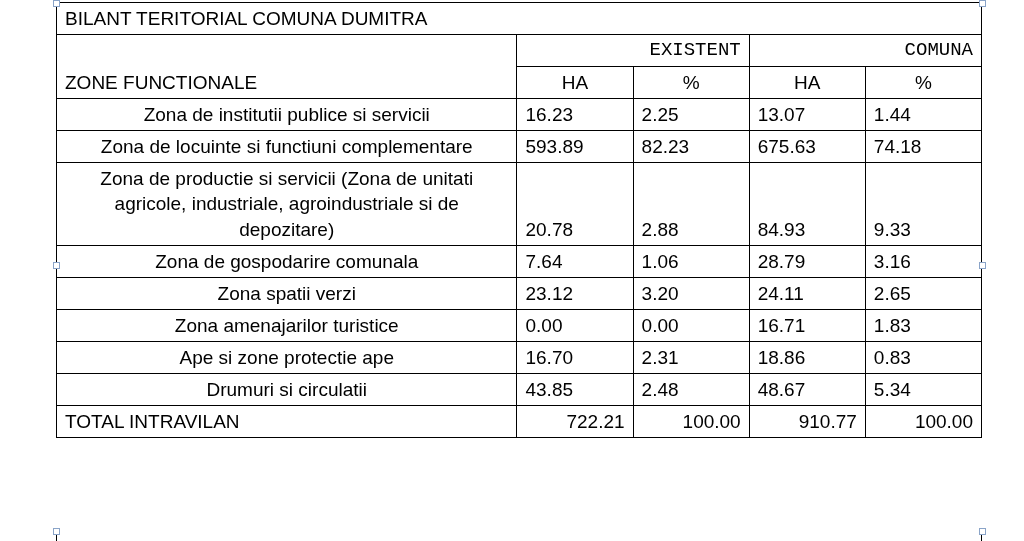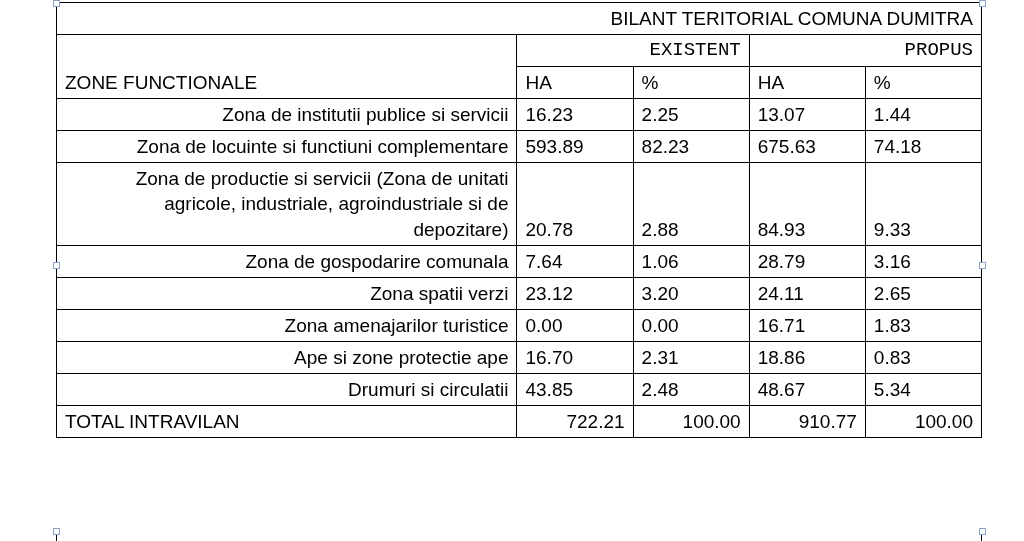--- a/index.html
+++ b/index.html
@@ -32,46 +32,47 @@
     border: 1px solid #000000;
     padding: 3px 8px;
     font-size: 19px;
     color: #000000;
     font-weight: normal;
     vertical-align: bottom;
     line-height: 1.32;
     background: #ffffff;
   }
   .title-cell {
-    text-align: right;
+    text-align: left;
     font-weight: bold;
     font-size: 19px;
     padding-top: 4px;
     padding-bottom: 4px;
     vertical-align: middle;
   }
   .hdr-zone {
     font-weight: bold;
     text-align: left;
     vertical-align: middle;
     font-size: 19px;
   }
   .hdr-group {
     font-weight: bold;
     text-align: right;
     vertical-align: middle;
     font-size: 19px;
     font-family: Liberation Mono, monospace;
   }
   .sub-hdr {
+    text-align: center;
     vertical-align: middle;
     font-size: 19px;
   }
   .label {
-    text-align: right;
+    text-align: center;
     vertical-align: bottom;
   }
   .num {
     text-align: left;
     vertical-align: bottom;
   }
   .total-label {
     font-weight: bold;
     text-align: left;
     vertical-align: middle;
@@ -119,21 +120,21 @@
       <col class="c-num">
       <col class="c-num">
     </colgroup>
     <tbody>
       <tr>
         <td class="title-cell" colspan="5">BILANT TERITORIAL COMUNA DUMITRA</td>
       </tr>
       <tr>
         <td class="hdr-zone" rowspan="2">ZONE FUNCTIONALE</td>
         <td class="hdr-group" colspan="2">EXISTENT</td>
-        <td class="hdr-group" colspan="2">PROPUS</td>
+        <td class="hdr-group" colspan="2">COMUNA</td>
       </tr>
       <tr>
         <td class="sub-hdr">HA</td>
         <td class="sub-hdr">%</td>
         <td class="sub-hdr">HA</td>
         <td class="sub-hdr">%</td>
       </tr>
 
       <tr>
         <td class="label">Zona de institutii publice si servicii</td>

